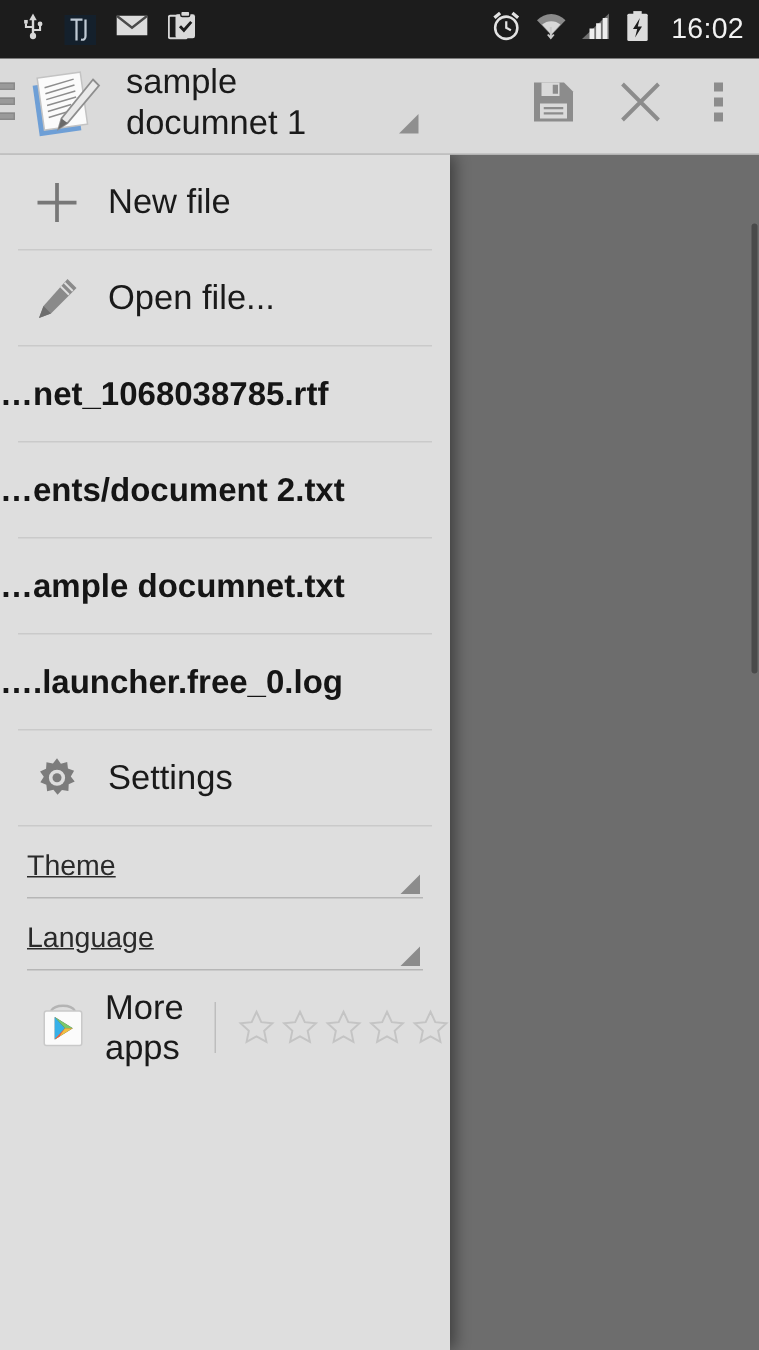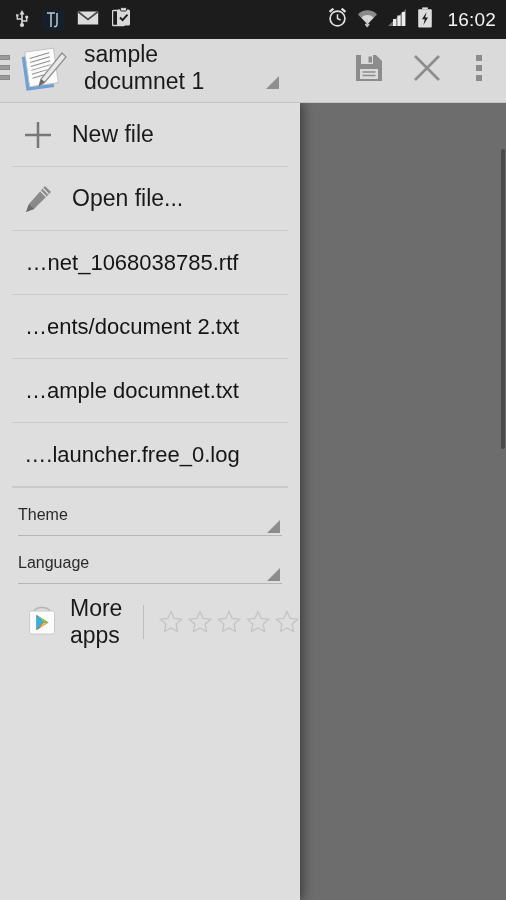--- a/index.html
+++ b/index.html
@@ -179,41 +179,43 @@
   }
   .divider {
     height: 1px;
     background: #cacaca;
     margin: 0 12px;
   }
   .recent-row {
     height: 63px;
     display: flex;
     align-items: center;
-    justify-content: center;
+    justify-content: flex-start;
     padding-right: 36px;
+    font-weight: bold;
   }
   .recent-label {
     font-size: 22px;
     color: #151515;
     white-space: nowrap;
   }
 
   
   .spinner-row { padding: 6px 18px 0 18px; }
   .spinner {
     position: relative;
     height: 42px;
     border-bottom: 1px solid #b6b6b6;
     display: flex;
     align-items: center;
   }
   .spinner-label {
-    font-size: 16px;
+    font-size: 19px;
     color: #2a2a2a;
+    text-decoration: underline;
   }
   .spinner-caret {
     position: absolute;
     right: 2px; bottom: 2px;
     width: 0; height: 0;
     border-left: 13px solid transparent;
     border-bottom: 13px solid #8c8c8c;
   }
 
   
@@ -433,20 +435,30 @@
     <div class="recent-row">
       <span class="recent-label">…ample documnet.txt</span>
     </div>
     <div class="divider"></div>
 
     <div class="recent-row">
       <span class="recent-label">….launcher.free_0.log</span>
     </div>
     <div class="divider"></div>
 
+    <div class="menu-row">
+      <span class="menu-icon">
+        <svg width="30" height="30" viewBox="0 0 30 30">
+          <path d="M15 1.5 L17.6 5.2 L21.8 4 L22.3 8.4 L26.4 9.8 L24.2 13.6 L26.8 17 L22.8 18.9 L22.6 23.3 L18.3 22.6 L15.4 25.9 L12.6 22.5 L8.4 23.5 L7.9 19.1 L3.9 17.5 L6.2 13.8 L3.7 10.3 L7.7 8.5 L8 4.1 L12.3 5 Z" fill="#7c7c7c"></path>
+          <circle cx="15" cy="14.5" r="5.4" fill="#dedede"></circle>
+          <circle cx="15" cy="14.5" r="3" fill="#7c7c7c"></circle>
+        </svg>
+      </span>
+      <span class="menu-label">Settings</span>
+    </div>
 
     <div class="divider"></div>
 
     <div class="spinner-row">
       <div class="spinner">
         <span class="spinner-label">Theme</span>
         <span class="spinner-caret"></span>
       </div>
     </div>
 

